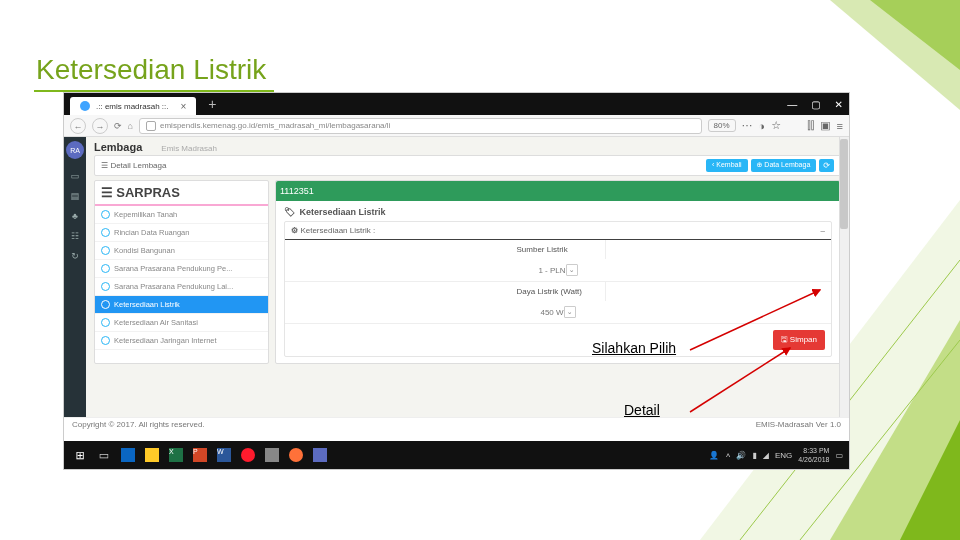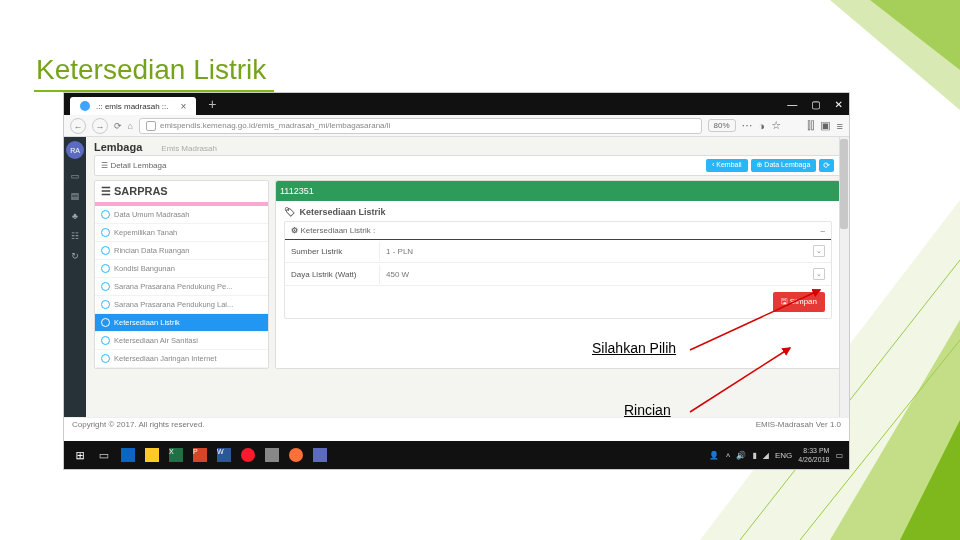--- a/index.html
+++ b/index.html
@@ -39,33 +39,33 @@
   .crumb { font-size:11px; color:#333; margin-bottom:2px; }
   .crumb span { color:#aaa; font-size:8px; margin-left:16px;}
   .detail-bar { background:#fff; border:1px solid #ddd; border-radius:2px; padding:3px 6px; font-size:8px; color:#666; display:flex; justify-content:space-between; align-items:center; margin-bottom:4px; }
   .detail-right { display:flex; gap:3px; }
   .btn-blue { background:#29b6f6; color:#fff; padding:2px 6px; border-radius:2px; font-size:7px; }
   .btn-refresh { background:#29b6f6; color:#fff; padding:2px 4px; border-radius:2px; font-size:8px;}
   
   .content-row { display:flex; gap:6px; }
   .panel { background:#fff; border:1px solid #ddd; border-radius:2px; }
   .left-panel { width:175px; }
-  .left-head { padding:4px 6px; font-size:11px; color:#444; border-bottom:4px solid #f9a8d4; font-weight:bold; }
+  .left-head { padding:4px 6px; font-size:13px; color:#444; border-bottom:2px solid #f9a8d4; font-weight:bold; }
   .menu-item { display:flex; align-items:center; gap:4px; padding:4px 6px; font-size:7.5px; color:#888; border-bottom:1px solid #f2f2f2; }
   .menu-item.active { background:#2196f3; color:#fff; }
   .ring { width:9px; height:9px; border:1.5px solid #29b6f6; border-radius:50%; flex-shrink:0; }
   .menu-item.active .ring { border-color:#fff; }
   
   .right-panel { flex:1; }
   .green-hdr { background:#2e9b5b; color:#fff; padding:5px 4px; font-size:9px; border-radius:2px 2px 0 0; }
   .sect { padding:6px 8px; }
   .sect-title { font-size:9px; color:#555; font-weight:bold; margin-bottom:4px; display:flex; align-items:center; gap:4px;}
   .sub-box { border:1px solid #e5e5e5; border-radius:2px; }
   .sub-head { padding:4px 6px; font-size:8px; color:#666; border-bottom:1px solid #404040; display:flex; justify-content:space-between;}
-  .form-row { display:flex; align-items:center; border-bottom:1px solid #eee; }
+  .form-row { display:flex; align-items:center; border-bottom:1px solid #eee;flex-direction:column; }
   .form-label { width:95px; padding:5px 6px; font-size:8px; color:#555; border-right:1px solid #eee; }
   .form-row:last-of-type .form-label { font-weight:bold;}
   .form-val { flex:1; padding:5px 6px; font-size:8px; color:#777; display:flex; justify-content:space-between; align-items:center;}
   .dd { width:12px; height:12px; border:1px solid #ccc; border-radius:1px; display:flex; align-items:center; justify-content:center; color:#888; font-size:7px; }
   .save-row { display:flex; justify-content:flex-end; padding:6px; }
   .btn-save { background:#e53935; color:#fff; padding:3px 8px; border-radius:2px; font-size:8px; }
   
   .page-scroll { position:absolute; right:0; top:0; width:10px; height:100%; background:#f0f0f0; border-left:1px solid #ddd;}
   .page-scroll-thumb { position:absolute; top:2px; right:1px; width:8px; height:90px; background:#c8c8c8; border-radius:2px;}
   
@@ -166,24 +166,20 @@
         <span>☰ Detail Lembaga</span>
         <div class="detail-right">
           <span class="btn-blue">‹ Kembali</span>
           <span class="btn-blue">⊕ Data Lembaga</span>
           <span class="btn-refresh">⟳</span>
         </div>
       </div>
       <div class="content-row">
         <div class="panel left-panel">
           <div class="left-head">☰ SARPRAS</div>
-          <div class="menu-item">
-              <span class="ring"></span>
-              <span>Data Umum Madrasah</span>
-            </div>
           <div class="menu-item">
               <span class="ring"></span>
               <span>Kepemilikan Tanah</span>
             </div>
           <div class="menu-item">
               <span class="ring"></span>
               <span>Rincian Data Ruangan</span>
             </div>
           <div class="menu-item">
               <span class="ring"></span>
@@ -296,21 +292,21 @@
       <div class="clock">
         <div>8:33 PM</div>
         <div>4/26/2018</div>
       </div>
       <span>▭</span>
     </div>
   </div>
 </div>
 
 <div class="ann" style="top:340px; left:592px;">Silahkan Pilih</div>
-<div class="ann" style="top:402px; left:624px;">Rincian</div>
+<div class="ann" style="top:402px; left:624px;">Detail</div>
 
 <svg class="arrow" style="top:282px; left:680px;" width="160" height="80">
   <defs>
       <marker id="ah1" markerWidth="6" markerHeight="6" refX="5" refY="3" orient="auto">
         <path d="M0,0 L6,3 L0,6 Z" fill="#d40000"></path>
       </marker>
     </defs>
   <line x1="10" y1="68" x2="140" y2="8" stroke="#d40000" stroke-width="1.5" marker-end="url(#ah1)"></line>
 </svg>
 <svg class="arrow" style="top:340px; left:680px;" width="130" height="80">

